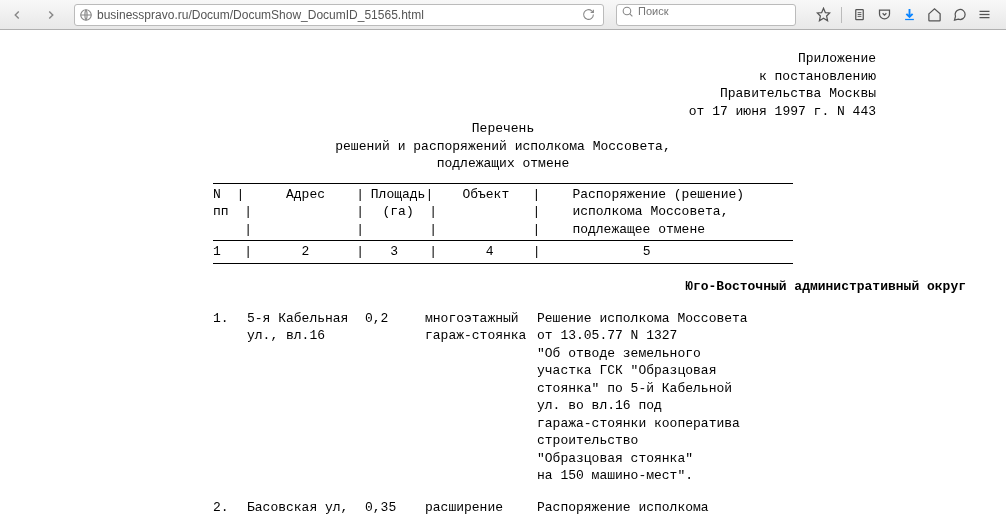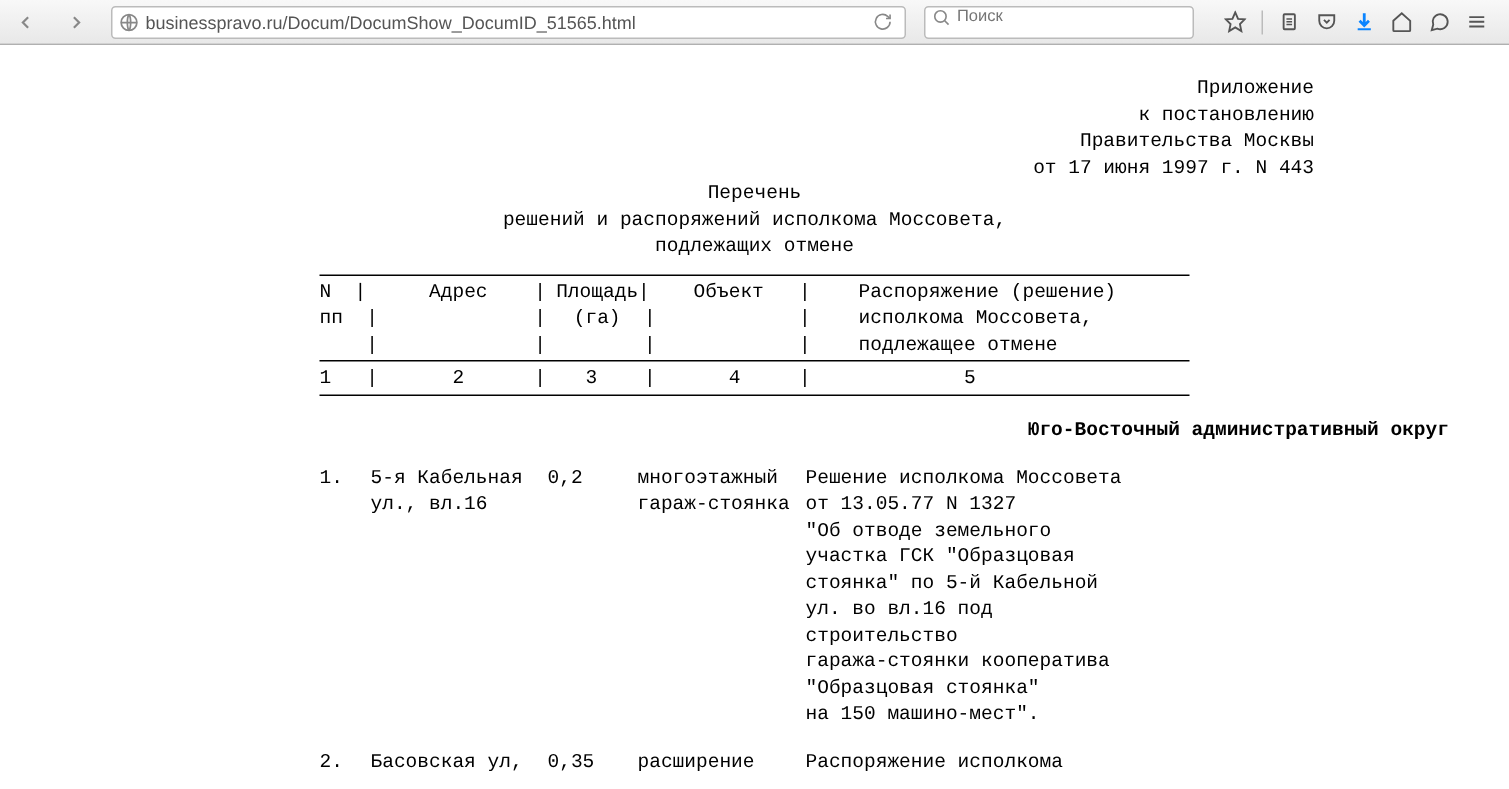--- a/index.html
+++ b/index.html
@@ -293,22 +293,22 @@
         <div>многоэтажный</div>
         <div>гараж-стоянка</div>
       </div>
       <div class="d-ord">
         <div>Решение исполкома Моссовета</div>
         <div>от 13.05.77 N 1327</div>
         <div>"Об отводе земельного</div>
         <div>участка ГСК  "Образцовая</div>
         <div>стоянка" по 5-й Кабельной</div>
         <div>ул. во вл.16  под</div>
+        <div>гаража-стоянки кооператива</div>
         <div>строительство</div>
-        <div>гаража-стоянки кооператива</div>
         <div>"Образцовая стоянка"</div>
         <div>на 150 машино-мест".</div>
       </div>
     </div>
 
     <div class="data-row">
       <div class="d-num">2.</div>
       <div class="d-addr">
         <div>Басовская ул,</div>
 

